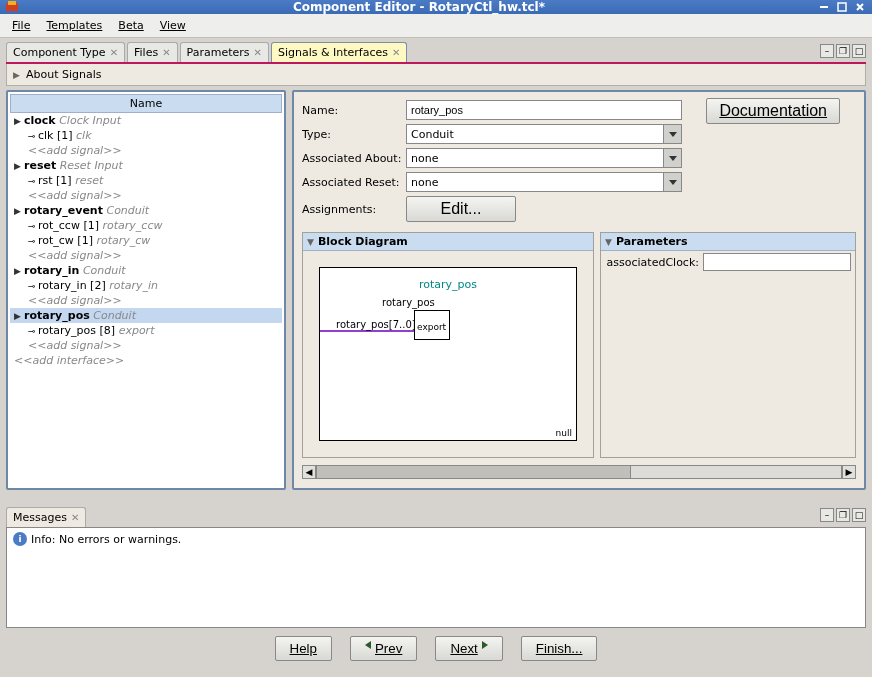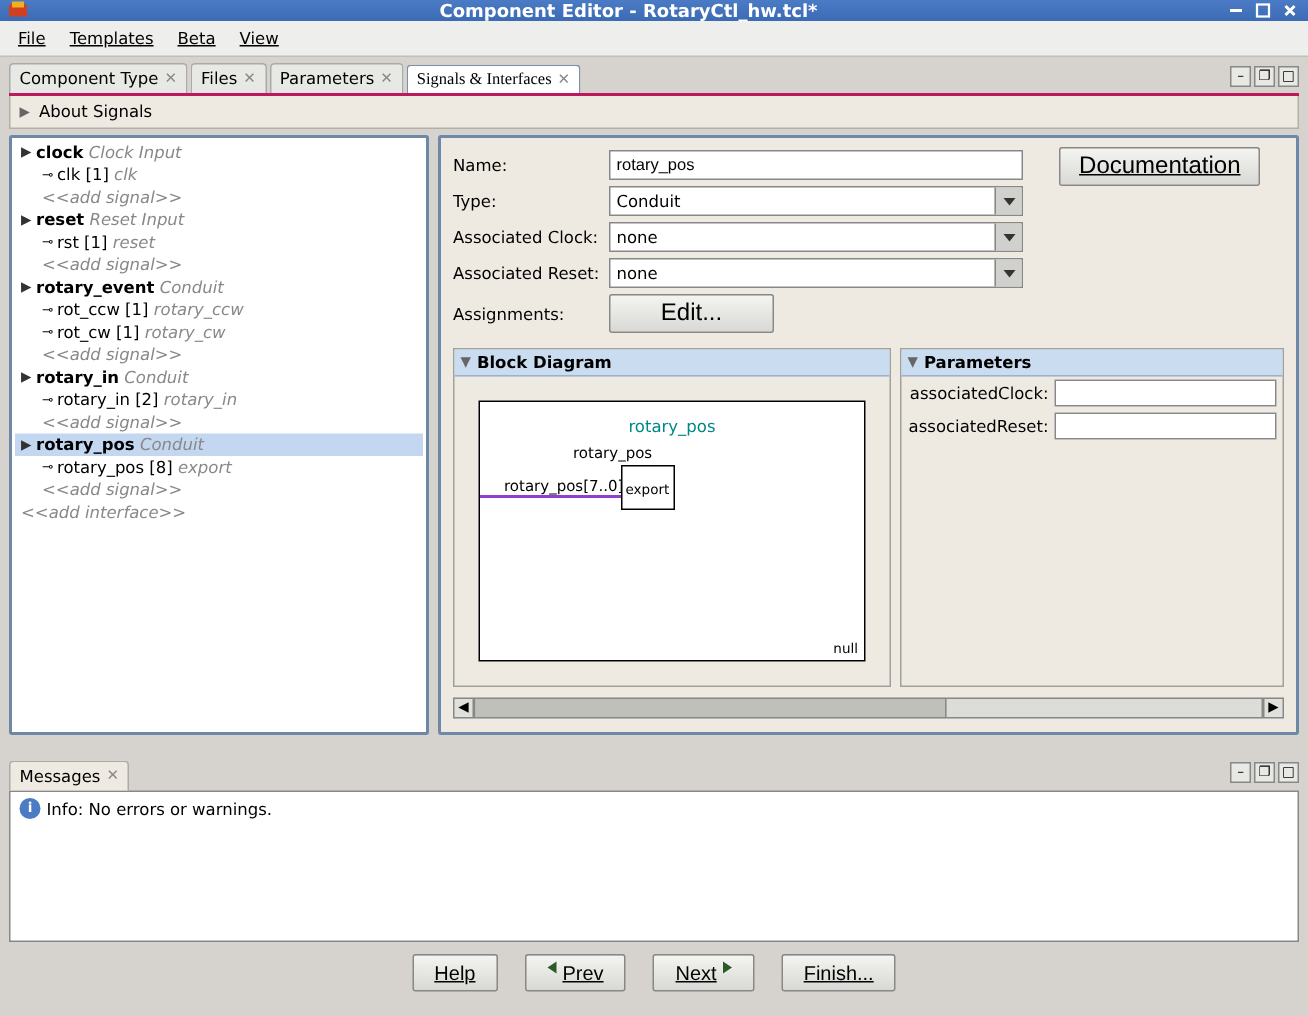--- a/index.html
+++ b/index.html
@@ -8,21 +8,21 @@
 .titlebar-icon { width: 16px; height: 16px; margin-right: 4px; }
 .titlebar-title { flex: 1; text-align: center; font-weight: bold; font-size: 12px; }
 .winbtn { width: 16px; height: 14px; margin-left: 2px; display: flex; align-items: center; justify-content: center; cursor: pointer; }
 .winbtn svg { width: 12px; height: 12px; }
 .menubar { height: 24px; background: #eeeeec; border-bottom: 1px solid #c0c0b8; display: flex; align-items: center; padding: 0 4px; }
 .menu-item { padding: 2px 8px; cursor: pointer; }
 .menu-item .ul { text-decoration: underline; }
 .content { position: relative; padding: 4px 6px 0 6px; }
 .tabbar { display: flex; align-items: flex-end; height: 22px; border-bottom: 2px solid #be185d; position: relative; }
 .tab { padding: 3px 6px; border: 1px solid #aaa; border-bottom: none; border-radius: 3px 3px 0 0; background: #e8e8e4; margin-right: 2px; display: flex; align-items: center; cursor: pointer; font-size: 11px; }
-.tab.active { background: #ffffff; border-color: #7a8fa8; font-family: Liberation Serif, serif; }
+.tab.active { background: #fef9c3; border-color: #7a8fa8; }
 .tab .closex { margin-left: 4px; color: #888; font-size: 10px; }
 .tabbar-right { position: absolute; right: 0; top: 2px; display: flex; gap: 2px; }
 .tb-icon { width: 14px; height: 14px; border: 1px solid #888; background: #e8e8e4; display: flex; align-items: center; justify-content: center; cursor: pointer; font-size: 9px; }
 .about-bar { height: 22px; background: #eeeae2; border: 1px solid #b0b0a8; border-top: none; display: flex; align-items: center; padding: 0 6px; margin-bottom: 4px; }
 .about-bar .tri { margin-right: 6px; color: #666; font-size: 9px; }
 .main-split { display: flex; gap: 6px; height: 400px; }
 .left-panel { width: 280px; border: 2px solid #7088a8; background: #fff; display: flex; flex-direction: column; border-radius: 2px; padding: 2px; }
 .tree-header { background: #cadcf0; border: 1px solid #a0b0c8; text-align: center; padding: 2px; font-size: 11px; }
 .tree { flex: 1; overflow: auto; font-size: 11px; }
 .tree-row { padding: 1px 4px; display: flex; align-items: center; white-space: nowrap; cursor: pointer; }
@@ -129,20 +129,21 @@
     </div>
   </div>
 
   <div class="about-bar">
     <span class="tri">▶</span>
     <span>About Signals</span>
   </div>
 
   <div class="main-split">
     <div class="left-panel">
+      <div class="tree-header">Name</div>
       <div class="tree">
         <div class="tree-row"><span class="tog">▶</span><span class="bold">clock</span>&nbsp;<span class="gray">Clock Input</span></div>
         <div class="tree-row indent1"><span class="ic">⊸</span><span>clk [1]</span>&nbsp;<span class="gray">clk</span></div>
         <div class="tree-row indent1">
             <span class="gray">&lt;&lt;add signal&gt;&gt;</span>
           </div>
         <div class="tree-row"><span class="tog">▶</span><span class="bold">reset</span>&nbsp;<span class="gray">Reset Input</span></div>
         <div class="tree-row indent1"><span class="ic">⊸</span><span>rst [1]</span>&nbsp;<span class="gray">reset</span></div>
         <div class="tree-row indent1">
             <span class="gray">&lt;&lt;add signal&gt;&gt;</span>
@@ -176,21 +177,21 @@
           <input class="form-input" value="rotary_pos" style="">
         </div>
       <div class="form-row">
           <span class="form-label">Type:</span>
           <div class="form-select">
             <span>Conduit</span>
             <span class="sel-btn"></span>
           </div>
         </div>
       <div class="form-row">
-          <span class="form-label">Associated Clock:</span>
+          <span class="form-label">Associated About:</span>
           <div class="form-select">
             <span>none</span>
             <span class="sel-btn"></span>
           </div>
         </div>
       <div class="form-row">
           <span class="form-label">Associated Reset:</span>
           <div class="form-select">
             <span>none</span>
             <span class="sel-btn"></span>
@@ -219,24 +220,20 @@
         </div>
         <div class="params-panel">
           <div class="panel-title">
               <span class="tri">▼</span>
               <span>Parameters</span>
             </div>
           <div class="param-row">
               <span class="lbl">associatedClock:</span>
               <input value="" style="">
             </div>
-          <div class="param-row">
-              <span class="lbl">associatedReset:</span>
-              <input value="" style="">
-            </div>
         </div>
       </div>
       <div class="scrollrow">
         <span class="arrow">◀</span>
         <div class="track">
             <div class="thumb"></div>
           </div>
         <span class="arrow">▶</span>
       </div>
     </div>

